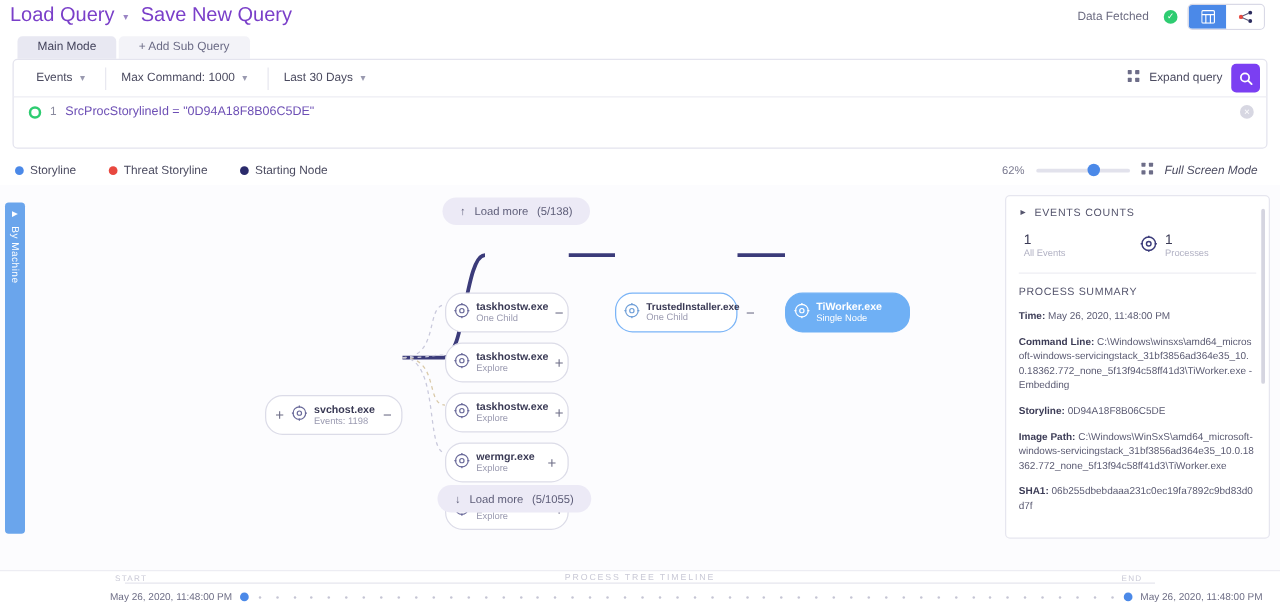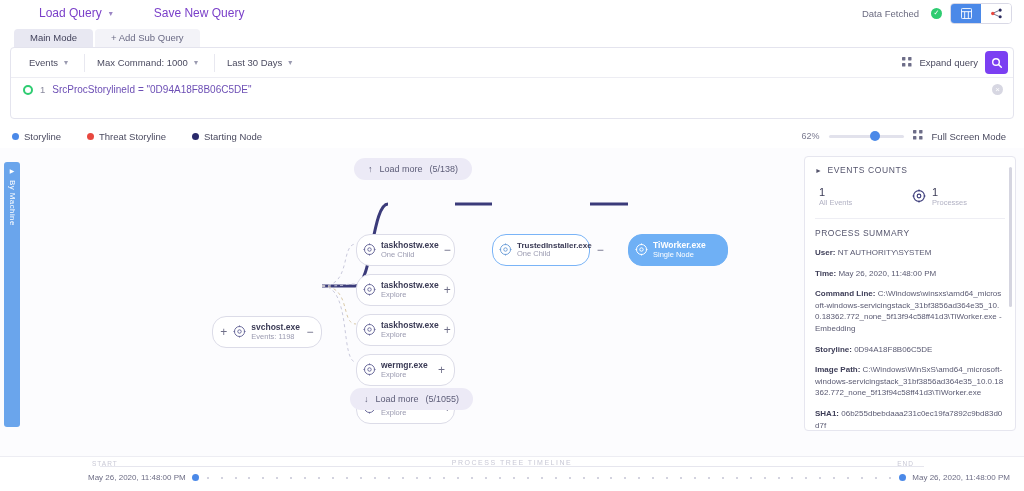--- a/index.html
+++ b/index.html
@@ -7,21 +7,21 @@
   body {
     font-family: "Liberation Sans", sans-serif;
     background:#ffffff;
     color:#3b3b4f;
     font-size:11px;
     position:relative;
   }
 
   
   .topbar { height:26px; display:flex; align-items:center; padding:0 8px; background:#fff; }
-  .query-link { color:#7a3fc9; font-size:12px; margin-right:4px; cursor:pointer;margin-left:31px; }
+  .query-link { color:#7a3fc9; font-size:16px; margin-right:4px; cursor:pointer; }
   .caret-sm { display:inline-block; color:#9b85c4; font-size:8px; margin:0 10px 0 3px; }
   .topbar-right { margin-left:auto; display:flex; align-items:center; gap:8px; padding-right:4px; }
   .data-fetched { font-size:9.5px; color:#6b6b80; }
   .check-circle {
     width:11px;height:11px;border-radius:50%;background:#2ecc71;display:inline-flex;
     align-items:center;justify-content:center;color:#fff;font-size:7px;margin-left:4px;
   }
   .view-toggle { display:flex; border:1px solid #d9d9e6; border-radius:4px; overflow:hidden; height:21px; }
   .view-toggle > div { width:30px; display:flex;align-items:center;justify-content:center;cursor:pointer; background:#fff;}
   .view-toggle > div.active { background:#4b89e8; }
@@ -63,21 +63,21 @@
   }
 
   
   .legendrow { height:22px; display:flex; align-items:center; padding:0 12px; margin-top:6px; }
   .lg { display:flex; align-items:center; gap:5px; margin-right:26px; font-size:9.5px; color:#4b4b60; }
   .lgdot { width:7px;height:7px;border-radius:50%; }
   .legend-right { margin-left:auto; display:flex; align-items:center; gap:9px; padding-right:6px;}
   .zoomlbl { font-size:9px; color:#7a7a90; }
   .slider { width:75px; height:3px; background:#e2e2ec; border-radius:2px; position:relative; cursor:pointer;}
   .slider .knob { position:absolute; left:55%; top:-3.5px; width:10px;height:10px;border-radius:50%;background:#4b89e8; }
-  .fsm { font-size:9.5px; color:#4b4b60; cursor:pointer; }
+  .fsm { font-size:9.5px; color:#4b4b60; cursor:pointer;font-style:italic; }
 
   
   .canvas { position:absolute; left:0; right:0; top:148px; bottom:35px; background:#fcfcfe; }
   .side-tab {
     position:absolute; left:4px; top:14px; width:16px; height:265px;
     background:#6aa5ec; border-radius:3px; color:#fff; cursor:pointer;
     display:flex; flex-direction:column; align-items:center; padding-top:5px; gap:6px;
   }
   .side-tab .vtxt { writing-mode:vertical-rl; font-size:8px; letter-spacing:.4px; }
 
@@ -462,24 +462,20 @@
           <span>
             <span class="cnt-n" style="display:block">1</span>
             <span class="cnt-l" style="display:block">Processes</span>
           </span>
         </div>
       </div>
       <div class="sep"></div>
       <div class="det-t">PROCESS SUMMARY</div>
 
       <div class="row">
-        <b>User:</b>
-        <span>NT AUTHORITY\SYSTEM</span>
-      </div>
-      <div class="row">
         <b>Time:</b>
         <span>May 26, 2020, 11:48:00 PM</span>
       </div>
       <div class="row">
         <b>Command Line:</b>
         <span>C:\Windows\winsxs\amd64_microsoft-windows-servicingstack_31bf3856ad364e35_10.0.18362.772_none_5f13f94c58ff41d3\TiWorker.exe -Embedding</span>
       </div>
       <div class="row">
         <b>Storyline:</b>
         <span>0D94A18F8B06C5DE</span>

